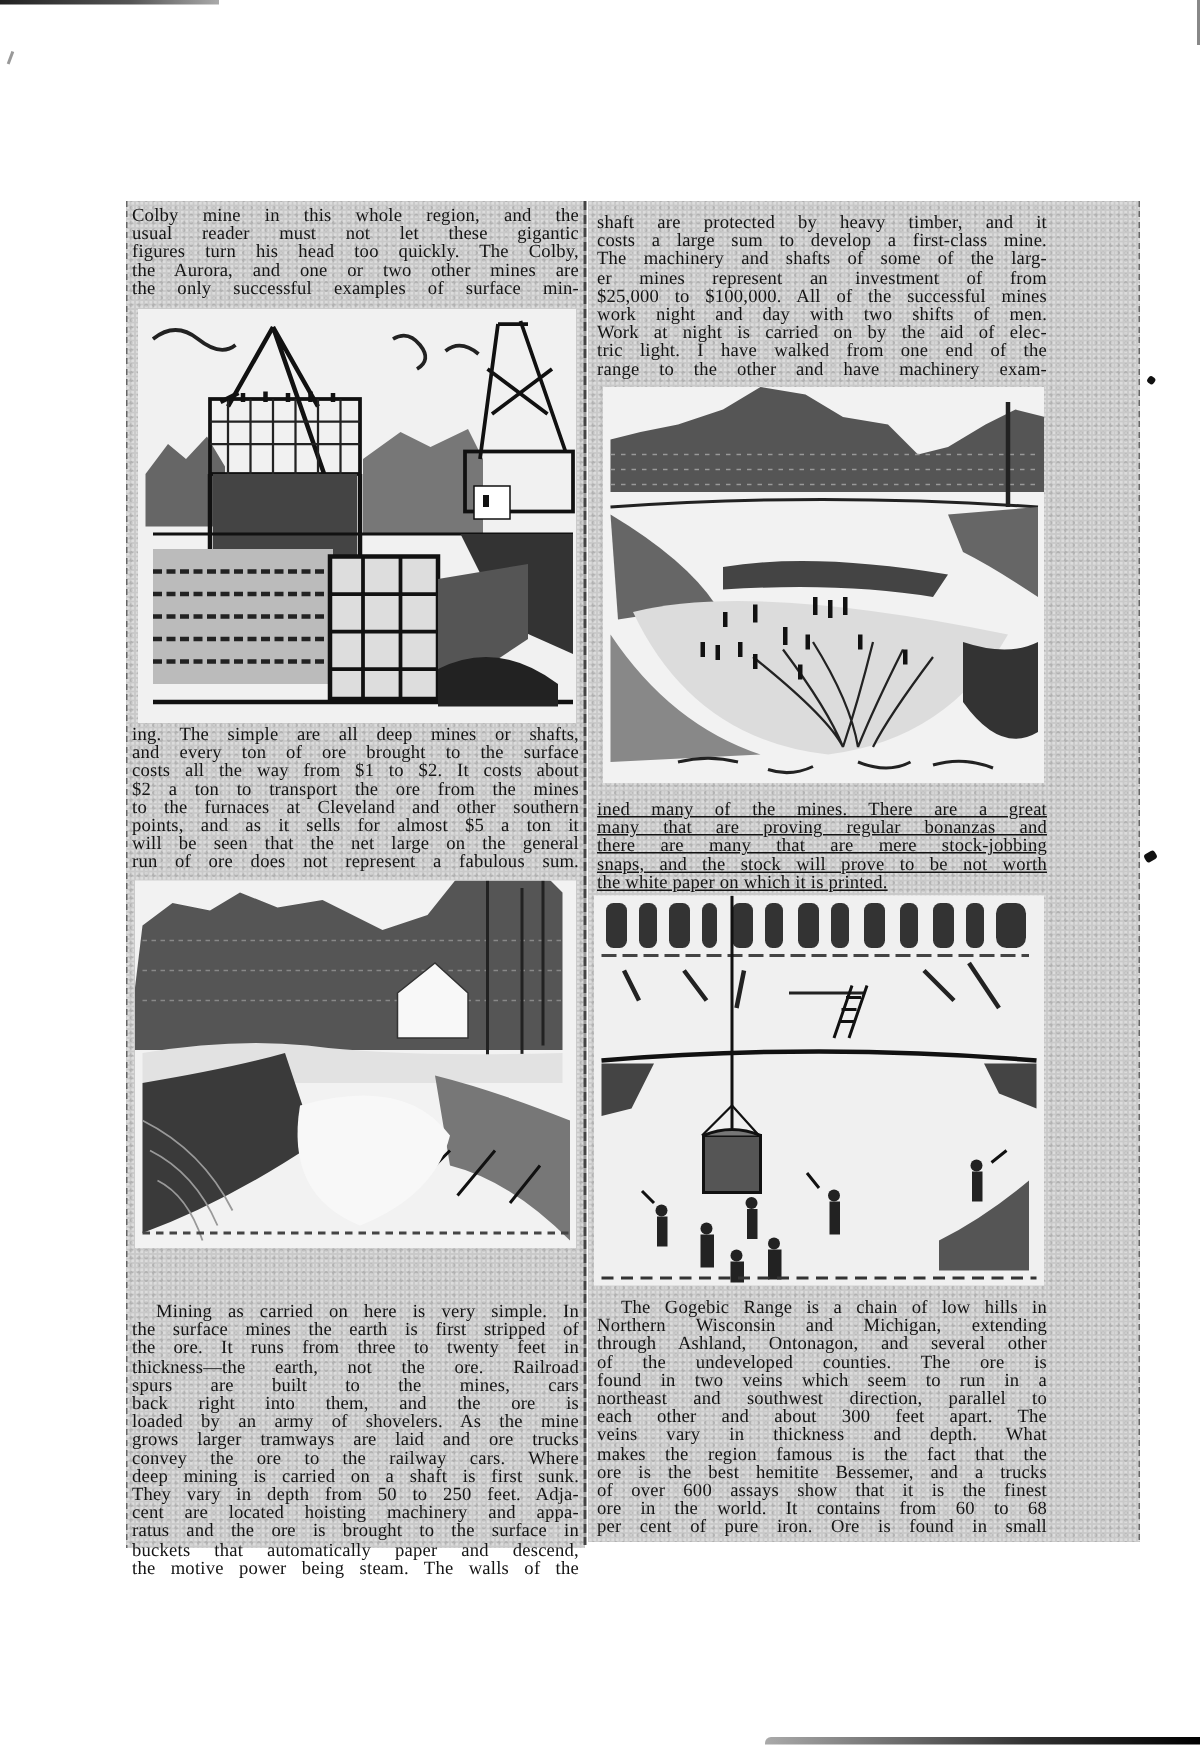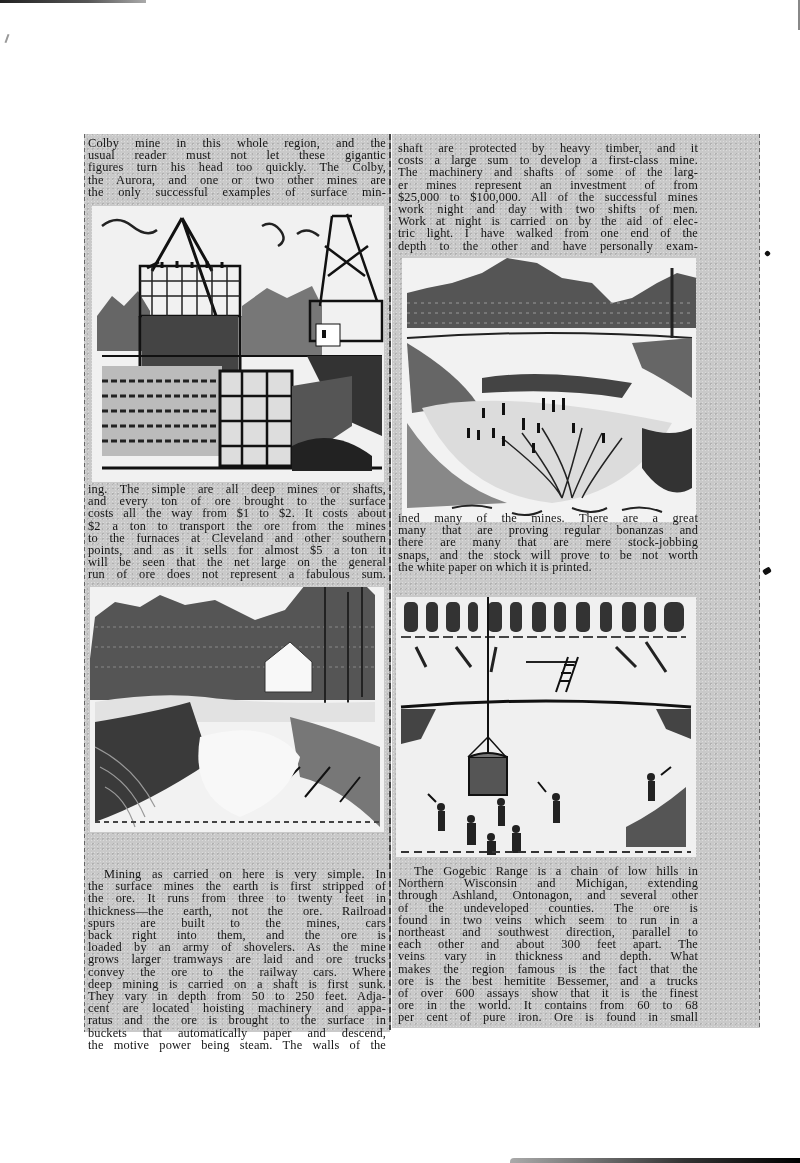--- a/index.html
+++ b/index.html
@@ -183,21 +183,21 @@
 <div class="clipping col-right">
   <div class="text-block" style="left:6px;top:8px;width:300px;">
     <span class="line">shaft are protected by heavy timber, and it</span>
     <span class="line">costs a large sum to develop a first-class mine.</span>
     <span class="line">The machinery and shafts of some of the larg-</span>
     <span class="line">er mines represent an investment of from</span>
     <span class="line">$25,000 to $100,000. All of the successful mines</span>
     <span class="line">work night and day with two shifts of men.</span>
     <span class="line">Work at night is carried on by the aid of elec-</span>
     <span class="line">tric light. I have walked from one end of the</span>
-    <span class="line">depth to the other and have personally exam-</span>
+    <span class="line">range to the other and have machinery exam-</span>
   </div>
 
   <div class="illus" style="left:10px;top:124px;width:294px;height:264px;">
     <svg viewBox="0 0 294 264" preserveAspectRatio="none">
       <rect width="294" height="264" fill="#f2f2f2"></rect>
 
       <path d="M5,35 l20,-5 l25,-5 l30,-10 l25,-15 l30,5 l25,15 l30,5 l20,20 l20,-5 l25,-15 l20,-10 l20,5 l0,50 l-290,0 z" fill="#555"></path>
       <path d="M5,45 l285,0 M5,55 l285,0 M5,65 l285,0" stroke="#999" stroke-width="1" stroke-dasharray="3,4"></path>
       <path d="M270,10 v70" stroke="#222" stroke-width="3"></path>
 
@@ -225,21 +225,21 @@
           <rect x="90" y="170" width="3" height="10"></rect>
         <rect x="100" y="178" width="3" height="10"></rect>
           <rect x="170" y="165" width="3" height="10"></rect>
         <rect x="130" y="185" width="3" height="10"></rect>
           <rect x="200" y="175" width="3" height="10"></rect>
       </g>
       <path d="M50,250 q20,-5 40,0 M110,255 q15,5 30,-2 M170,250 q20,8 35,0 M220,252 q20,-6 40,2" stroke="#222" stroke-width="2" fill="none"></path>
     </svg>
   </div>
 
-  <div class="text-block" style="left:6px;top:378px;width:300px;">
+  <div class="text-block" style="left:6px;top:399px;width:300px;text-decoration:underline;">
     <span class="line">ined many of the mines. There are a great</span>
     <span class="line">many that are proving regular bonanzas and</span>
     <span class="line">there are many that are mere stock-jobbing</span>
     <span class="line">snaps, and the stock will prove to be not worth</span>
     <span class="line last">the white paper on which it is printed.</span>
   </div>
 
   <div class="illus" style="left:4px;top:463px;width:300px;height:260px;">
     <svg viewBox="0 0 300 260" preserveAspectRatio="none">
       <rect width="300" height="260" fill="#f0f0f0"></rect>

